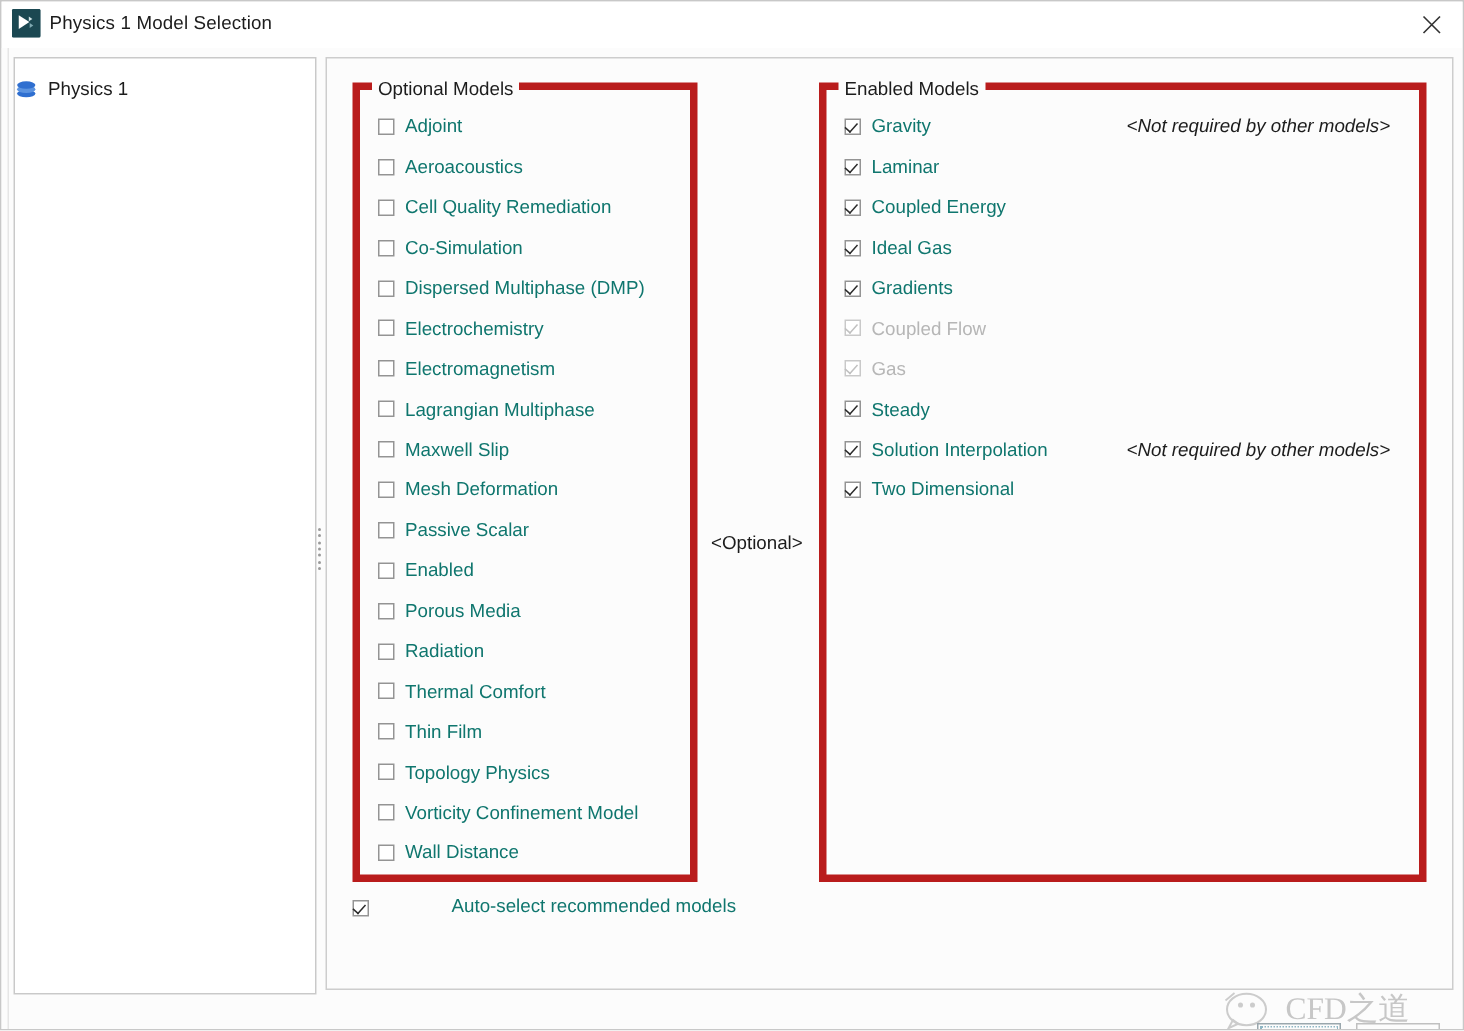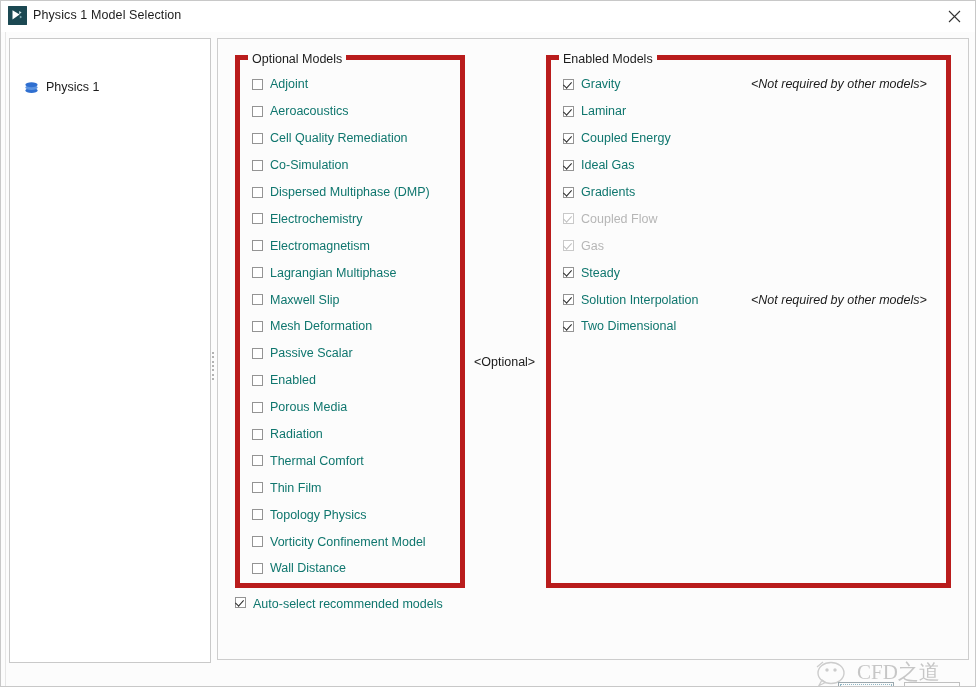--- a/index.html
+++ b/index.html
@@ -20,21 +20,21 @@
   .title-text{position:absolute;left:32px;top:7px;font-size:12.5px;color:#1c1c1c;letter-spacing:.1px;white-space:nowrap;}
   .win-close{position:absolute;right:0;top:0;width:46px;height:30px;display:flex;align-items:center;justify-content:center;cursor:default;}
   .win-close svg{display:block;}
 
   
   .content{position:absolute;left:0;top:31px;width:976px;height:656px;background:#fcfcfc;}
   .left-stripe{position:absolute;left:0;top:0;width:4px;height:656px;background:#fcfcfc;border-right:1px solid #e6e6e6;}
 
   
   .tree-panel{position:absolute;left:8px;top:6px;width:202px;height:625px;background:#ffffff;border:1px solid #c9c9c9;box-sizing:border-box;}
-  .tree-row{position:absolute;left:14px;top:10px;height:20px;display:flex;align-items:center;gap:7px;cursor:default;margin-top:28px;}
+  .tree-row{position:absolute;left:0;top:10px;height:20px;display:flex;align-items:center;gap:7px;cursor:default;}
   .tree-icon{width:15px;height:15px;position:relative;flex:none;}
   .tree-label{font-size:12.5px;color:#1c1c1c;white-space:nowrap;}
 
   
   .splitter{position:absolute;left:209px;top:320px;width:6px;height:28px;display:flex;flex-direction:column;align-items:center;justify-content:space-between;cursor:col-resize;}
   .splitter i{display:block;width:2px;height:2px;background:#9a9a9a;border-radius:50%;}
 
   
   .main-panel{position:absolute;left:216px;top:6px;width:752px;height:622px;background:#fcfcfc;border:1px solid #cdcdcd;box-sizing:border-box;}
 
@@ -57,21 +57,21 @@
   .cb.dim{border-color:#c9c9c9;}
   .cb.dim.checked::after{border-color:#c0c0c0;}
 
   .cb-label{margin-left:7px;font-size:12.5px;color:#0f766e;white-space:nowrap;line-height:14px;}
   .cb-row.disabled .cb-label{color:#b6b6b6;}
 
   .note{position:absolute;left:200px;top:0;height:26.9px;display:flex;align-items:center;font-size:12.5px;color:#1c1c1c;white-space:nowrap;font-style:italic;}
 
   .optional-tag{position:absolute;left:256px;top:316px;font-size:12.5px;color:#1c1c1c;white-space:nowrap;}
 
-  .autoselect{position:absolute;left:17px;top:558px;display:flex;align-items:flex-start;cursor:default;}
+  .autoselect{position:absolute;left:17px;top:558px;display:flex;align-items:flex-end;cursor:default;gap:48px;}
 
   
   .btn{position:absolute;box-sizing:border-box;background:#fcfcfc;border:1px solid #c0c0c0;font-size:12.5px;color:#1c1c1c;
        display:flex;align-items:center;justify-content:center;cursor:default;}
   #close-button{left:837px;top:650px;width:56px;height:24px;border-color:#9aa7ad;}
   #close-button .focusring{position:absolute;left:1px;top:1px;right:1px;bottom:1px;border:1px dotted #8fb6c4;}
   #help-button{left:903px;top:650px;width:56px;height:24px;}
 
   
   .watermark{position:absolute;left:812px;top:626px;width:164px;height:34px;pointer-events:none;opacity:.55;}

